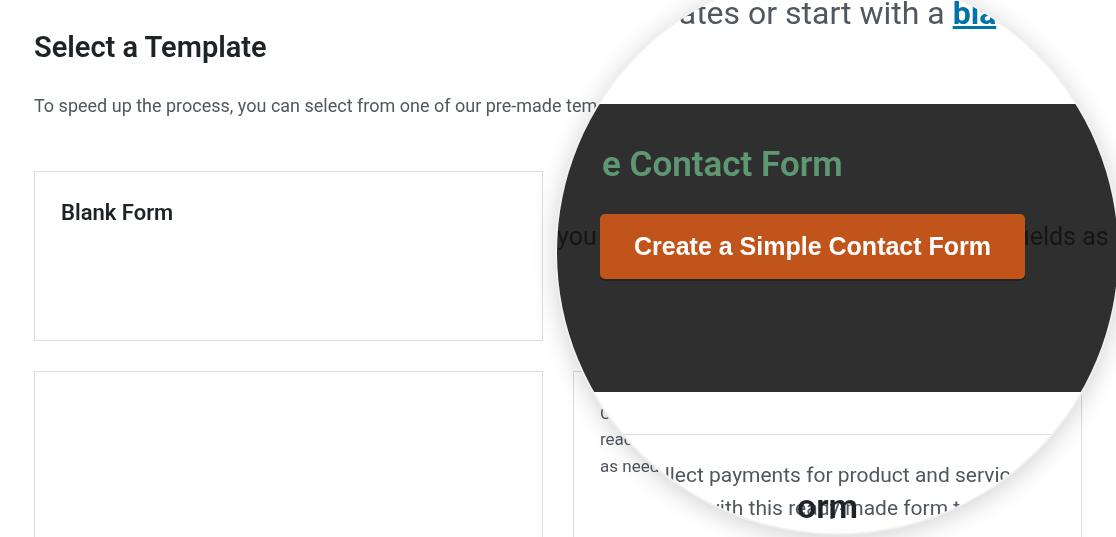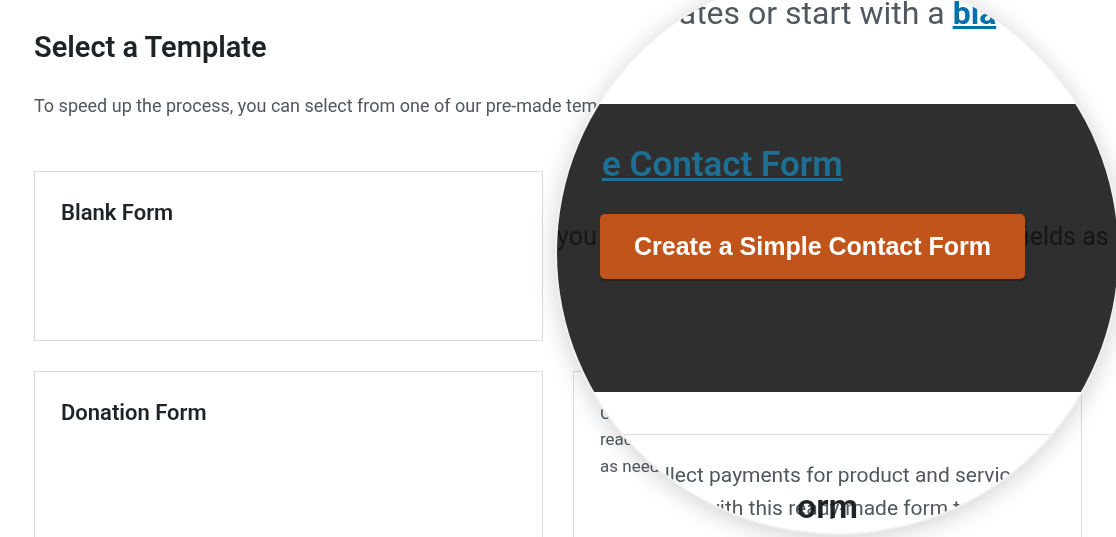--- a/index.html
+++ b/index.html
@@ -95,25 +95,24 @@
     top: 132px;
     left: -40px;
     right: -40px;
     height: 288px;
     background: #2f2f2f;
     padding: 40px 50px 30px 100px;
   }
   .zoom-dark-title-frag {
     font-size: 35px;
     font-weight: 600;
-    color: #0ea5e9;
+    color: #86efac;
     opacity: 0.55;
     margin-bottom: 28px;
     margin-left: -15px;
-    text-decoration: underline;
   }
   .zoom-desc-frag {
     font-size: 25px;
     color: rgba(0,0,0,0.55);
     line-height: 1.5;
     position: absolute;
     top: 114px;
     left: 40px;
     right: 20px;
   }
@@ -167,21 +166,20 @@
     <div class="card">
       <h2 class="card-title">Blank Form</h2>
     </div>
 
     <div class="card">
       <h2 class="card-title">Simple Contact Form</h2>
       <p class="card-desc">Allow your users to contact you with this simple contact form. You can add and remove fields as needed.</p>
     </div>
 
     <div class="card">
-      <h2 class="card-title">Donation Form</h2>
     </div>
 
     <div class="card">
       <p class="card-desc">Collect payments for product and service orders with this ready-made form template. You can add and remove fields as needed.</p>
     </div>
   </div>
 </div>
 
 <div class="zoom-circle">
   <div class="zoom-inner">

